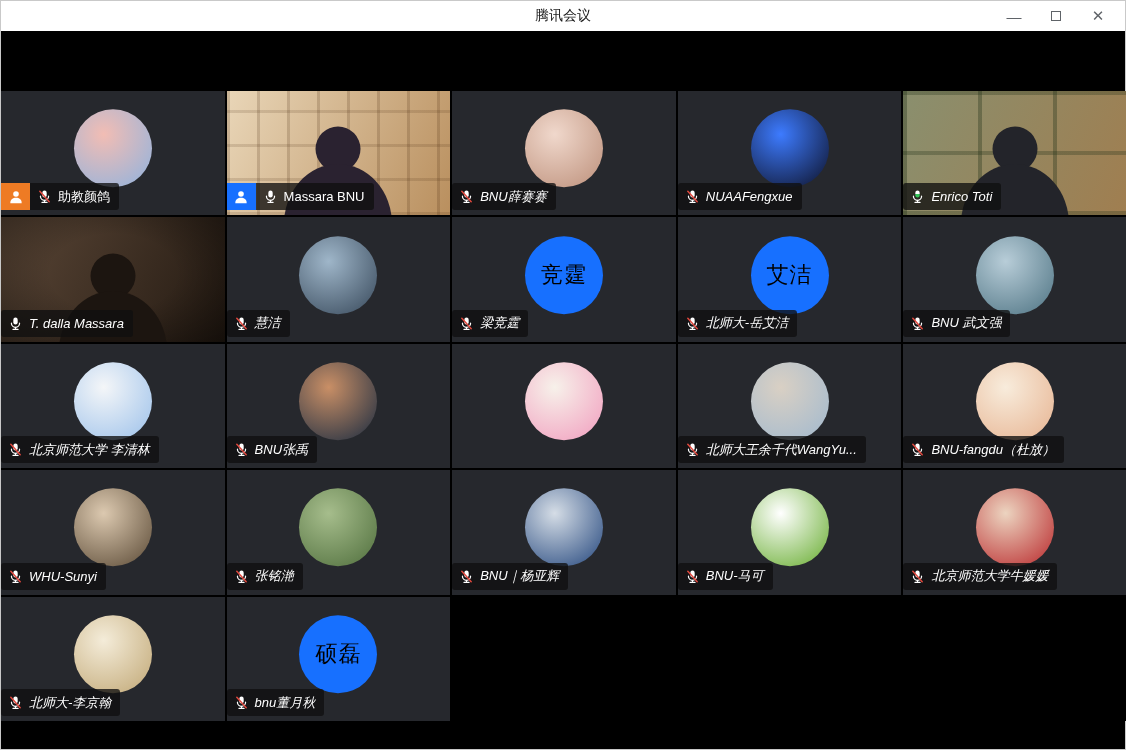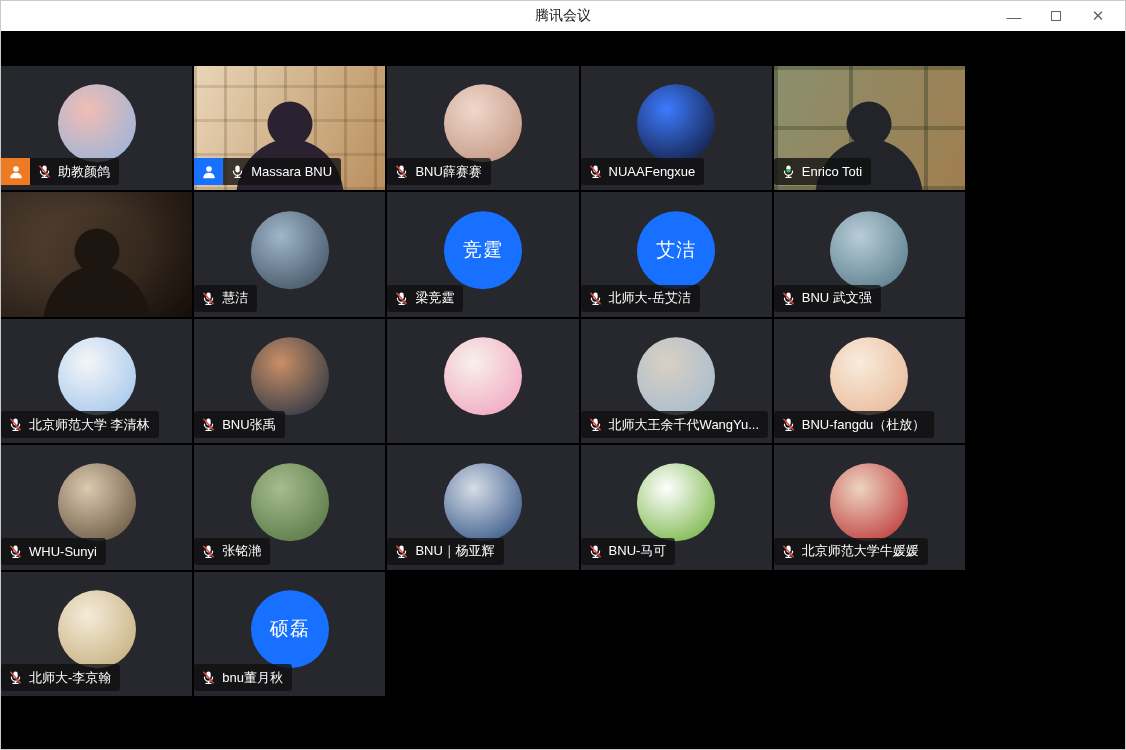--- a/index.html
+++ b/index.html
@@ -20,42 +20,42 @@
   .banner { position:absolute; top:12px; left:130px; width:290px; height:38px; background:#3a3a3a; border-radius:7px; display:flex; align-items:center; padding:0 10px; z-index:30; box-shadow:0 2px 6px rgba(0,0,0,.45); }
   .banner .mic-wrap { width:20px; height:20px; flex:0 0 auto; }
   .banner .divider { width:1px; height:18px; background:#5c5c5c; margin:0 10px 0 8px; }
   .banner .banner-text { color:#f2f2f2; font-size:14px; white-space:nowrap; overflow:hidden; }
   .banner .glyphs { position:absolute; right:6px; top:4px; display:flex; align-items:center; }
   .glyph-diamond { width:24px; height:24px; background:#2d2d2d; border-radius:5px; transform:rotate(45deg); }
   .glyph-diamond.g2 { margin-left:-15px; background:#262626; }
   .glyph-arrow { font-size:22px; font-weight:bold; color:#1b1b1b; margin-left:-4px; line-height:1; }
 
   
-  .grid { position:absolute; top:35px; left:0; width:964px; height:630px; display:grid; grid-template-columns:repeat(5,1fr); grid-template-rows:repeat(5,1fr); gap:2px; background:#000; }
+  .grid { position:absolute; top:60px; left:0; width:1126px; height:630px; display:grid; grid-template-columns:repeat(5,1fr); grid-template-rows:repeat(5,1fr); gap:2px; background:#000; }
   .tile { position:relative; background:#26282d; overflow:hidden; }
   .tile.speaking { box-shadow:inset 0 0 0 2px #23a455; }
 
   
   .video-bg { position:absolute; inset:0; }
   .video-bg .texture { position:absolute; inset:0; }
   .texture.shelves { background:repeating-linear-gradient(90deg, rgba(60,30,5,.18) 0 3px, transparent 3px 30px), repeating-linear-gradient(0deg, rgba(60,30,5,.14) 0 3px, transparent 3px 34px); }
   .texture.frames { background:repeating-linear-gradient(90deg, rgba(35,50,25,.35) 0 4px, transparent 4px 75px), repeating-linear-gradient(0deg, rgba(35,50,25,.3) 0 4px, transparent 4px 60px); }
   .texture.plain { background:radial-gradient(ellipse at 50% 45%, transparent 40%, rgba(0,0,0,.45) 100%); }
   .silhouette { position:absolute; bottom:0; left:50%; transform:translateX(-50%); width:150px; height:96px; }
 
   
   .avatar { position:absolute; top:50%; left:50%; transform:translate(-50%,-56%); width:78px; height:78px; border-radius:50%; display:flex; align-items:center; justify-content:center; }
-  .avatar-text { color:#ffffff; font-size:19px; letter-spacing:1px; }
+  .avatar-text { color:#000000; font-size:22px; letter-spacing:1px; }
 
   
   .label-row { position:absolute; left:0; bottom:5px; display:flex; align-items:stretch; max-width:100%; }
   .badge { width:29px; height:27px; display:flex; align-items:center; justify-content:center; flex:0 0 auto; }
   .badge svg { width:16px; height:16px; }
   .name-label { display:flex; align-items:center; gap:6px; background:rgba(16,16,16,.78); border-radius:0 3px 3px 0; padding:0 9px 0 7px; height:27px; overflow:hidden; }
-  .name-label.rounded-left { border-radius:3px; }
+  .name-label.rounded-left { border-radius:3px;font-style:italic; }
   .mic-wrap16 { width:15px; height:15px; flex:0 0 auto; }
   .pname { color:#fff; font-size:13px; white-space:nowrap; }
 
   
   .mic-svg { width:100%; height:100%; display:block; }
   .mic-svg .mic-body { fill:#fff; }
   .mic-svg .mic-arc, .mic-svg .mic-stem, .mic-svg .mic-base { stroke:#fff; stroke-width:2; fill:none; stroke-linecap:round; }
   .mic-svg .mic-slash { stroke:#e0483e; stroke-width:2.4; stroke-linecap:round; display:none; }
   .mic--muted .mic-slash { display:block; }
   .mic--speaking .mic-body { fill:url(#micLevel); }
@@ -216,20 +216,35 @@
   </div>
         <div class="tile">
     <div class="video-bg" style="background: linear-gradient(115deg, rgb(90, 70, 54) 0%, rgb(36, 26, 18) 100%);">
       <div class="texture plain"></div>
       <svg class="silhouette" viewBox="0 0 100 64" preserveAspectRatio="none" style="fill: rgb(28, 21, 16);">
         <circle cx="50" cy="20" r="15"></circle>
         <ellipse cx="50" cy="70" rx="36" ry="40"></ellipse>
       </svg>
     </div>
 
+    <div class="label-row">
+
+      <span class="name-label rounded-left">
+        <span class="mic-wrap16">
+          <svg class="mic-svg" viewBox="0 0 24 24">
+            <rect class="mic-body" x="8.5" y="2.5" width="7" height="11" rx="3.5"></rect>
+            <path class="mic-arc" d="M5.5 11.5 a6.5 6.5 0 0 0 13 0"></path>
+            <line class="mic-stem" x1="12" y1="18" x2="12" y2="21"></line>
+            <line class="mic-base" x1="8" y1="21.5" x2="16" y2="21.5"></line>
+            <line class="mic-slash" x1="4.5" y1="3.5" x2="19.5" y2="20.5"></line>
+          </svg>
+        </span>
+        <span class="pname">T. dalla Massara</span>
+      </span>
+    </div>
   </div>
         <div class="tile">
 
     <div class="avatar" style="background: radial-gradient(circle at 38% 32%, rgb(159, 182, 201) 0%, rgb(70, 88, 106) 85%);">
       <span class="avatar-text"></span>
     </div>
     <div class="label-row">
 
       <span class="name-label rounded-left">
         <span class="mic-wrap16">

